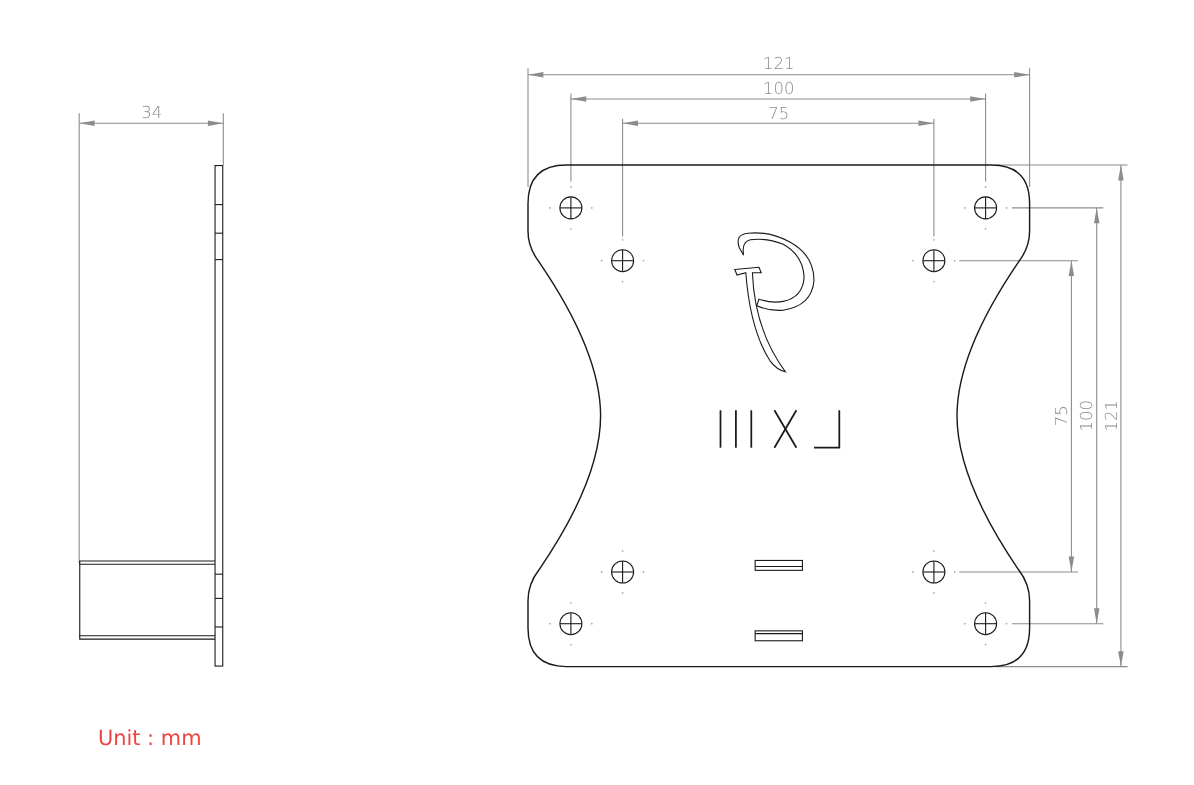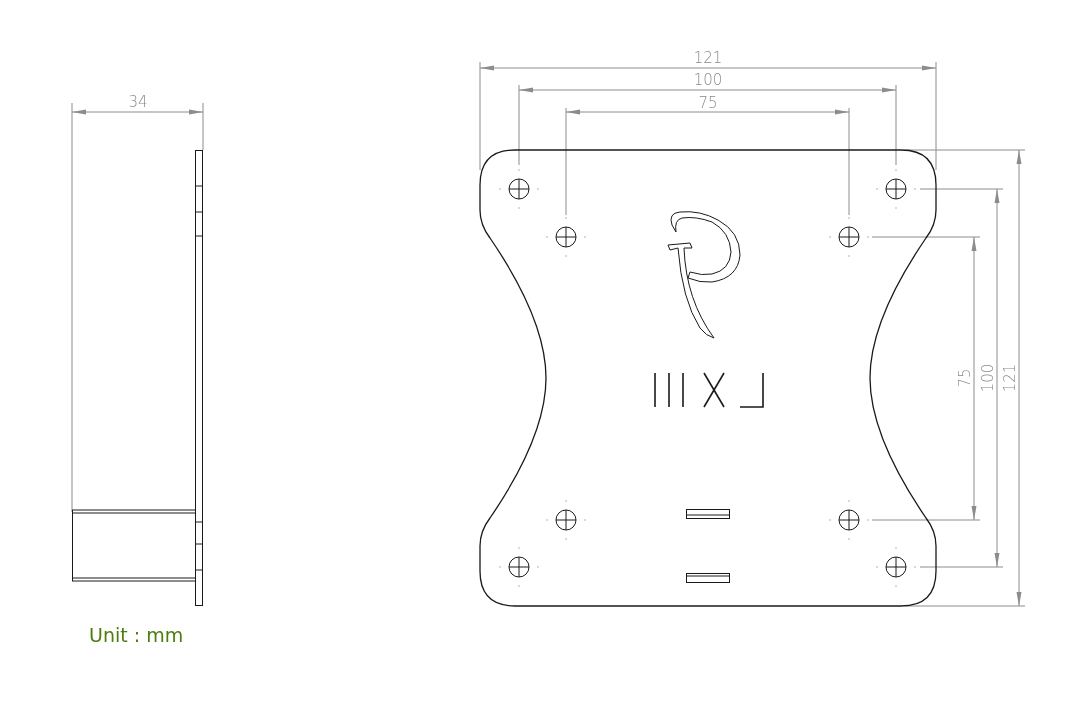--- a/index.html
+++ b/index.html
@@ -4,21 +4,21 @@
   <style>
     html, body { margin: 0; padding: 0; background: #ffffff; }
     body { width: 1085px; height: 714px; position: relative; overflow: hidden; font-family: "DejaVu Sans", sans-serif; }
     svg { position: absolute; left: 0; top: 0; }
     .part { fill: none; stroke: #1a1a1a; stroke-width: 1.3; }
     .thin { fill: none; stroke: #1a1a1a; stroke-width: 1; }
     .dim { fill: none; stroke: #8c8c8c; stroke-width: 1; }
     .arrow { fill: #8c8c8c; stroke: none; }
     .dimtext { fill: #8a8a8a; font-family: "DejaVu Sans", sans-serif; font-size: 15px; font-weight: 300; }
     .roman { fill: none; stroke: #1a1a1a; stroke-width: 1.6; }
-    .unit { position: absolute; left: 89px; top: 624px; font-family: "DejaVu Sans", sans-serif; font-size: 19px; color: #4d7c0f; }
+    .unit { position: absolute; left: 89px; top: 660px; font-family: "DejaVu Sans", sans-serif; font-size: 19px; color: #ef4444; }
   </style>
 </head>
 <body>
 
 <svg width="1085" height="714" viewBox="0 0 1085 714">
 
   <g>
 
     <line class="dim" x1="72" y1="103" x2="72" y2="512"></line>
     <line class="dim" x1="203" y1="103" x2="203" y2="150"></line>

